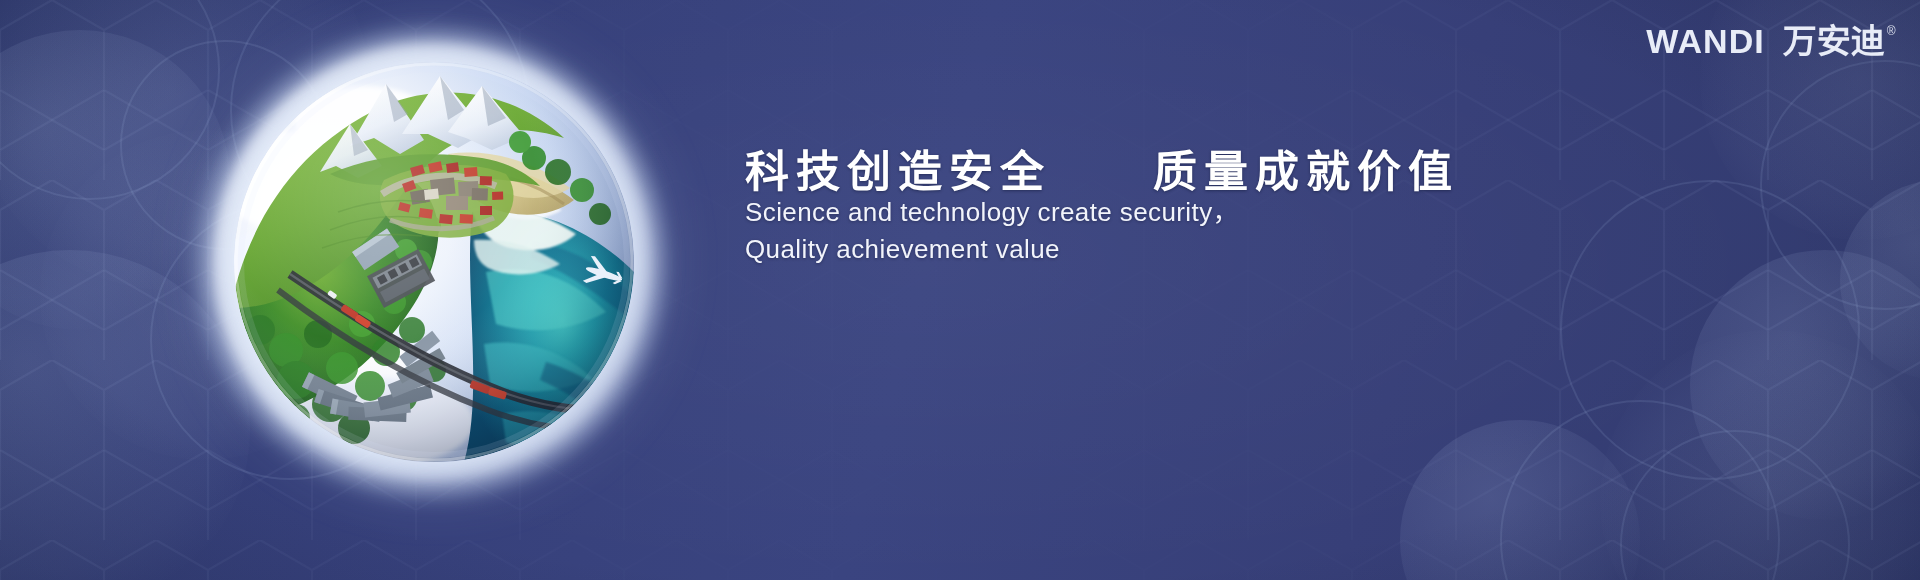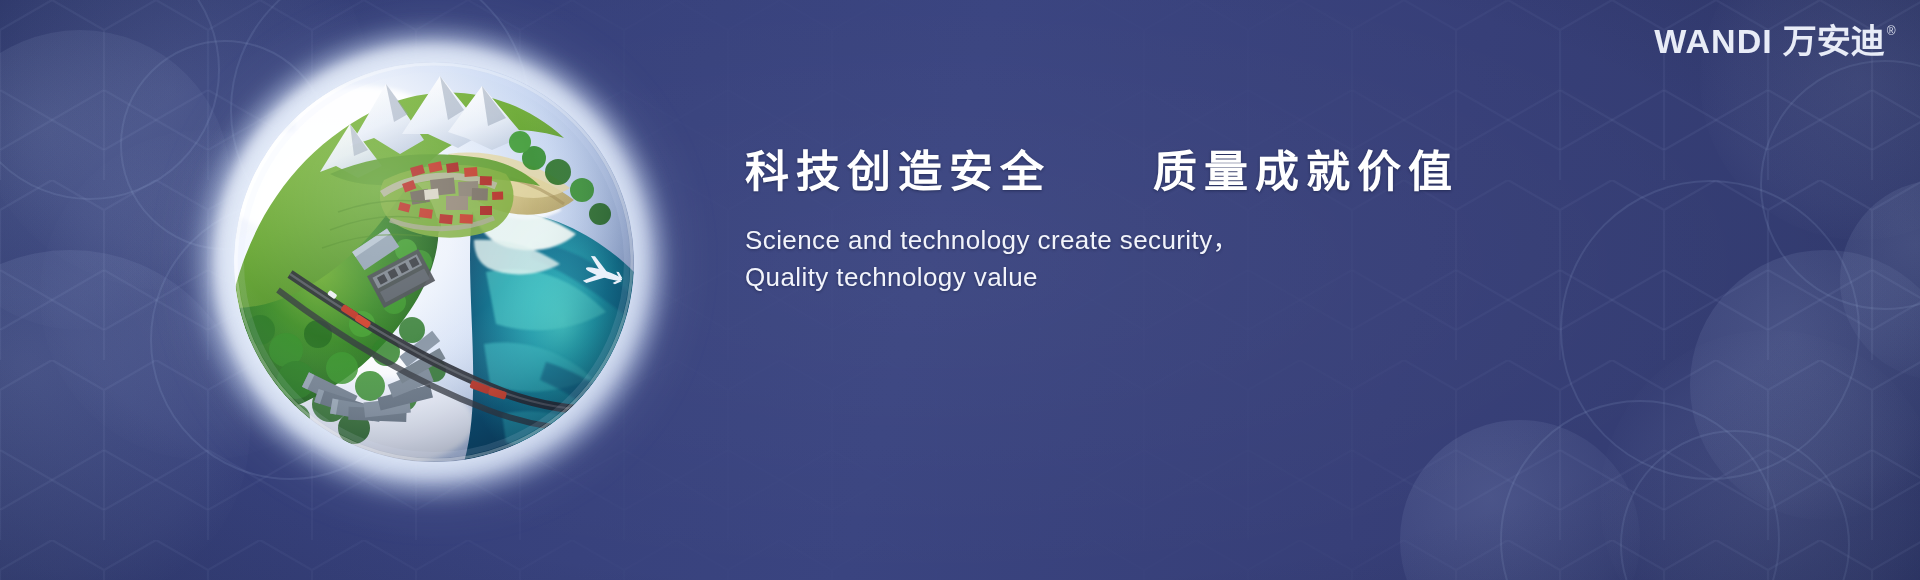--- a/index.html
+++ b/index.html
@@ -66,39 +66,39 @@
     display:flex;align-items:flex-start;
     color:#e8ecf7;
     letter-spacing:.5px;
   }
   #logo .wandi{
     font-size:34px;font-weight:bold;line-height:1;
     font-family:"Liberation Sans","DejaVu Sans",sans-serif;
     letter-spacing:1px;
   }
   #logo .cn{
-    font-size:34px;font-weight:bold;line-height:1;margin-left:10px;
+    font-size:34px;font-weight:bold;line-height:1;margin-left:18px;
     font-family:"DejaVu Sans","Liberation Sans",sans-serif;
     letter-spacing:0px;
   }
   #logo .reg{font-size:12px;line-height:1;margin-top:1px;margin-left:2px;opacity:.9;}
 
   
   #copy{
     position:absolute;left:745px;top:150px;width:1120px;
     color:#fff;
   }
   #headline{
     font-family:"DejaVu Sans","Liberation Sans",sans-serif;
     font-size:44px;font-weight:bold;line-height:1;
     letter-spacing:7px;
     white-space:pre;
     text-shadow:0 1px 3px rgba(12,18,45,.45);
   }
-  #subtitle{margin-top:28px;}
+  #subtitle{}
   #subtitle .sub-line{
     font-family:"Liberation Sans","DejaVu Sans",sans-serif;
     font-size:26px;font-weight:normal;line-height:1.42;
     letter-spacing:.4px;
     color:#f2f4fb;
     text-shadow:0 1px 3px rgba(12,18,45,.40);
   }
 </style>
 </head>
 <body>
@@ -439,17 +439,17 @@
   <div id="logo">
     <span class="wandi">WANDI</span>
     <span class="cn">万安迪</span>
     <span class="reg">®</span>
   </div>
 
   <div id="copy">
     <div id="headline">科技创造安全　　质量成就价值</div>
     <div id="subtitle">
       <div class="sub-line">Science and technology create security，</div>
-      <div class="sub-line">Quality technology value</div>
+      <div class="sub-line">Quality achievement value</div>
     </div>
   </div>
 
 </div>
 
 </body></html>

